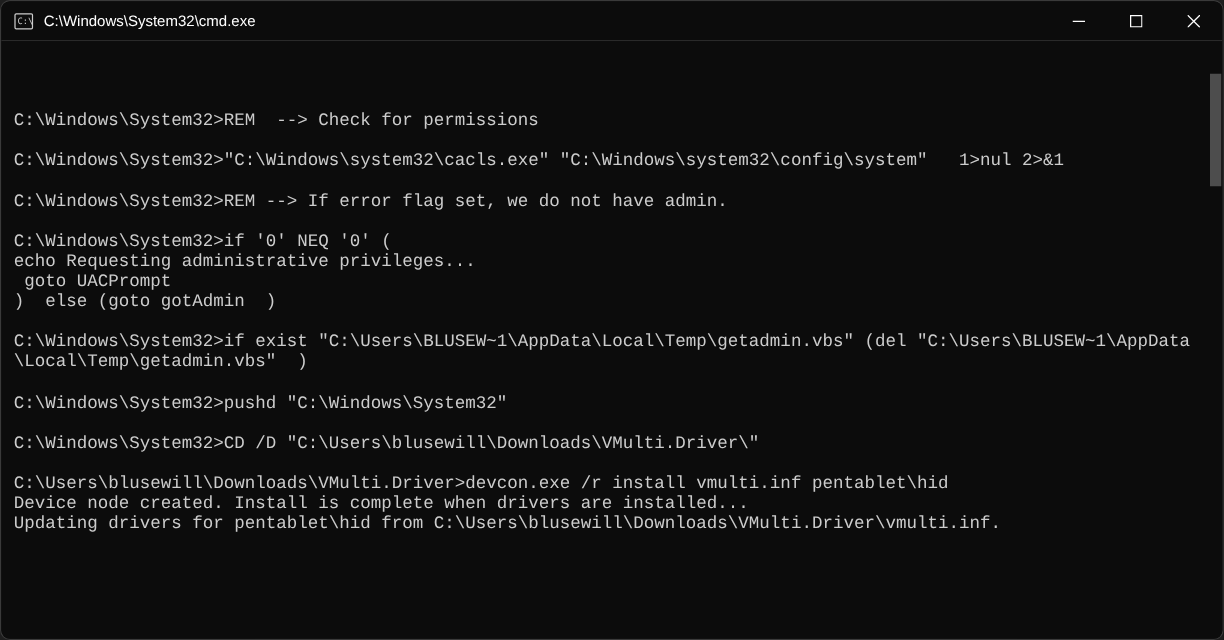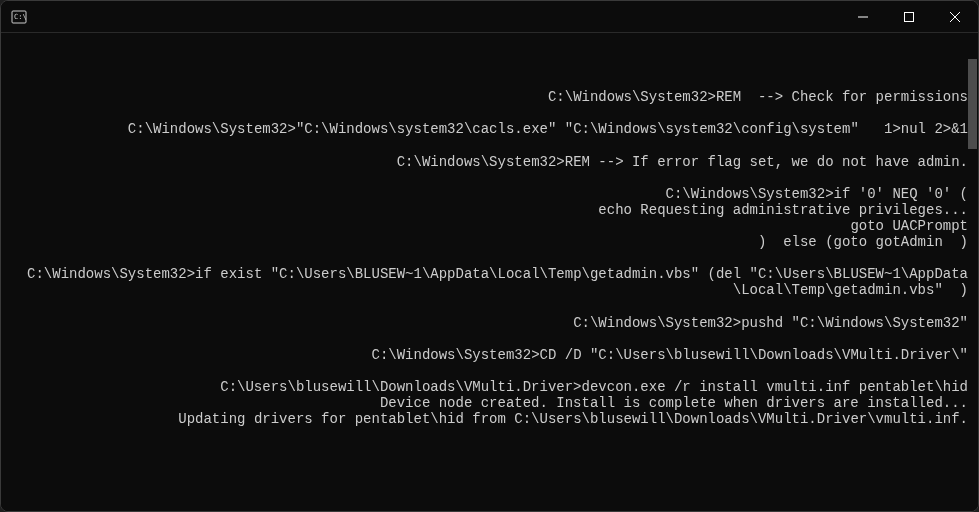--- a/index.html
+++ b/index.html
@@ -73,21 +73,20 @@
       color: #cccccc;
       font-size: 14px;
       line-height: 1.15;
       white-space: pre;
       overflow: hidden;
       position: relative;
     }
     .terminal-content {
       white-space: pre-wrap;
       word-break: break-all;
-      text-align: right;
     }
     .scrollbar {
       position: absolute;
       right: 1px;
       top: 0;
       width: 10px;
       height: 100%;
     }
     .scrollbar-thumb {
       position: absolute;
@@ -104,20 +103,21 @@
 
 <div class="window">
   <div class="titlebar">
     <div class="titlebar-left">
       <span class="titlebar-icon">
         <svg width="16" height="16" viewBox="0 0 16 16">
           <rect x="1" y="2" width="14" height="12" rx="1" fill="none" stroke="#ccc" stroke-width="1"></rect>
           <text x="3" y="10" font-size="7" fill="#ccc" font-family="monospace">C:\</text>
         </svg>
       </span>
+      <span class="titlebar-title">C:\Windows\System32\cmd.exe</span>
     </div>
     <div class="window-controls">
       <div class="win-btn">
         <svg width="10" height="10" viewBox="0 0 10 10">
           <line x1="0" y1="5" x2="10" y2="5" stroke="#ffffff" stroke-width="1"></line>
         </svg>
       </div>
       <div class="win-btn">
         <svg width="10" height="10" viewBox="0 0 10 10">
           <rect x="0.5" y="0.5" width="9" height="9" fill="none" stroke="#ffffff" stroke-width="1"></rect>

